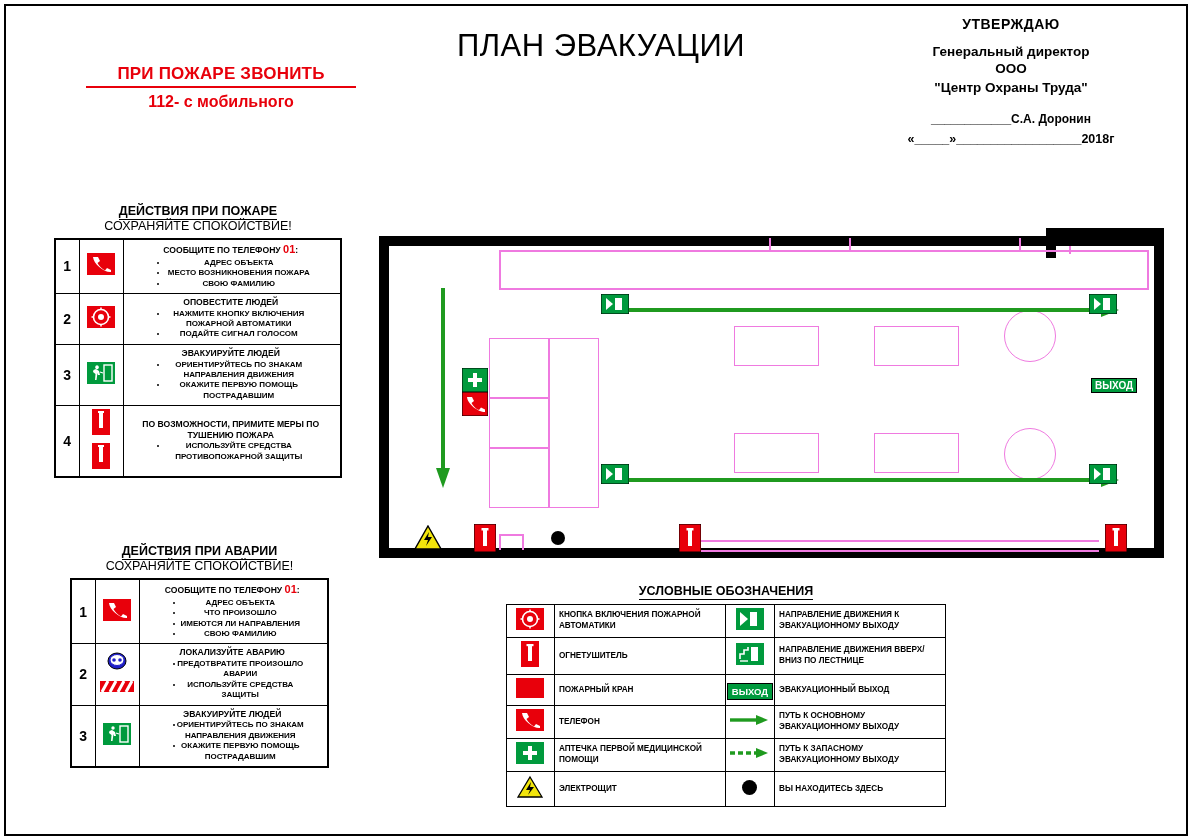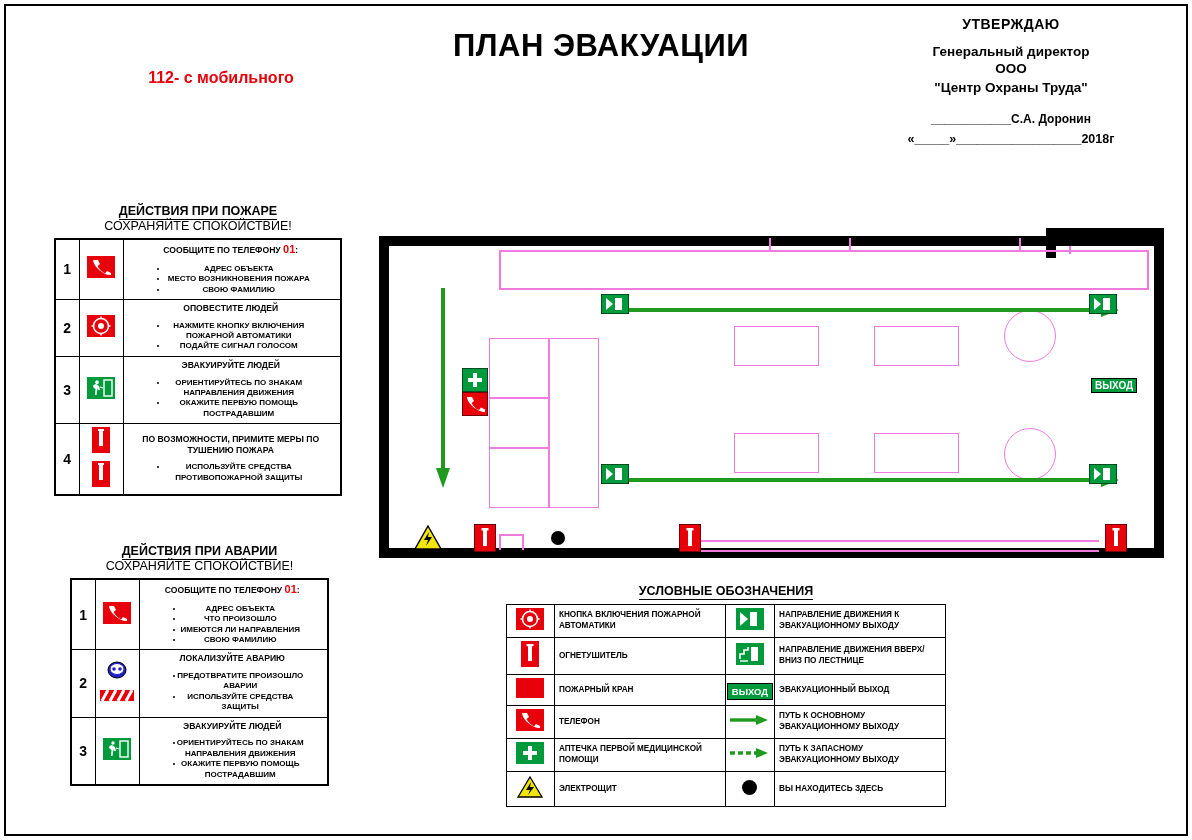--- a/index.html
+++ b/index.html
@@ -25,21 +25,21 @@
     font-size:17px; font-weight:bold; color:#e8000b;
     border-bottom:2px solid #e8000b; padding-bottom:2px; letter-spacing:.2px;
   }
   .hdr-call .l2, .hdr-call .l3 {
     font-size:16px; font-weight:bold; color:#e8000b; margin-top:5px;
   }
 
   .hdr-title {
     position:absolute; left:355px; top:22px; width:480px; text-align:center;
   }
-  .hdr-title .t1 { font-size:31px; font-weight:bold; letter-spacing:.5px; }
+  .hdr-title .t1 { font-size:31px; font-weight:normal; letter-spacing:.5px; }
   .hdr-title .t2 { font-size:11.5px; font-weight:bold; margin-top:6px; line-height:1.5; }
 
   .hdr-appr {
     position:absolute; left:855px; top:10px; width:300px; text-align:center;
   }
   .hdr-appr div { font-weight:bold; }
   .hdr-appr .a1 { font-size:14px; letter-spacing:.5px; }
   .hdr-appr .a2 { font-size:13.5px; margin-top:12px; }
   .hdr-appr .a3 { font-size:13.5px; margin-top:2px; }
   .hdr-appr .a4 { font-size:13.5px; margin-top:4px; }
@@ -51,21 +51,21 @@
   .instr .cap   { text-align:center; font-size:12.5px; font-weight:bold; }
   .instr .cap2  { text-align:center; font-size:12.5px; font-weight:normal; margin-top:1px;}
   .instr .cap .u { border-bottom:1.5px solid #000; padding-bottom:1px; }
   .tbl { border:2px solid #000; margin-top:5px; width:100%; border-collapse:collapse; background:#fff; }
   .tbl td { border:1px solid #000; vertical-align:middle; padding:0; }
   .tbl tr > td.num { width:24px; text-align:center; font-size:14px; font-weight:bold; }
   .tbl tr > td.ico { width:44px; text-align:center; padding:3px 0; }
   .tbl tr > td.txt { padding:3px 6px 4px 4px; }
   .ttl { font-size:8.6px; font-weight:bold; text-align:center; line-height:1.25; }
   .ttl .red01 { color:#e8000b; font-size:11px; }
-  ul.sub { margin:7px 0 0 0; padding-left:14px; }
+  ul.sub { margin:1px 0 0 0; padding-left:14px; }
   ul.sub li { font-size:8px; font-weight:bold; text-align:center; line-height:1.3; list-style:disc; margin-left:26px;}
   ul.sub li span { position:relative; left:-12px; }
 
   
   .pic { width:28px; height:22px; display:inline-block; position:relative; }
   .pic.red { background:#e8000b; }
   .pic.green { background:#009a3d; }
   .pic.tall { width:18px; height:26px; }
   .pic svg { position:absolute; left:0; top:0; }
 
@@ -92,20 +92,21 @@
   #legend td.ic { width:46px; text-align:center; padding:3px 0; }
   #legend td.tx { font-size:8.2px; font-weight:bold; padding:3px 4px; line-height:1.3; }
   #legend td.tx.c { text-align:left; }
 </style>
 </head>
 <body>
 
 <div id="page">
 
   <div class="hdr-call">
+    <div class="l1">ПРИ ПОЖАРЕ ЗВОНИТЬ</div>
     <div class="l3">112- с мобильного</div>
   </div>
 
   <div class="hdr-title">
     <div class="t1">ПЛАН ЭВАКУАЦИИ</div>
   </div>
 
   <div class="hdr-appr">
     <div class="a1">УТВЕРЖДАЮ</div>
     <div class="a2">Генеральный директор</div>

